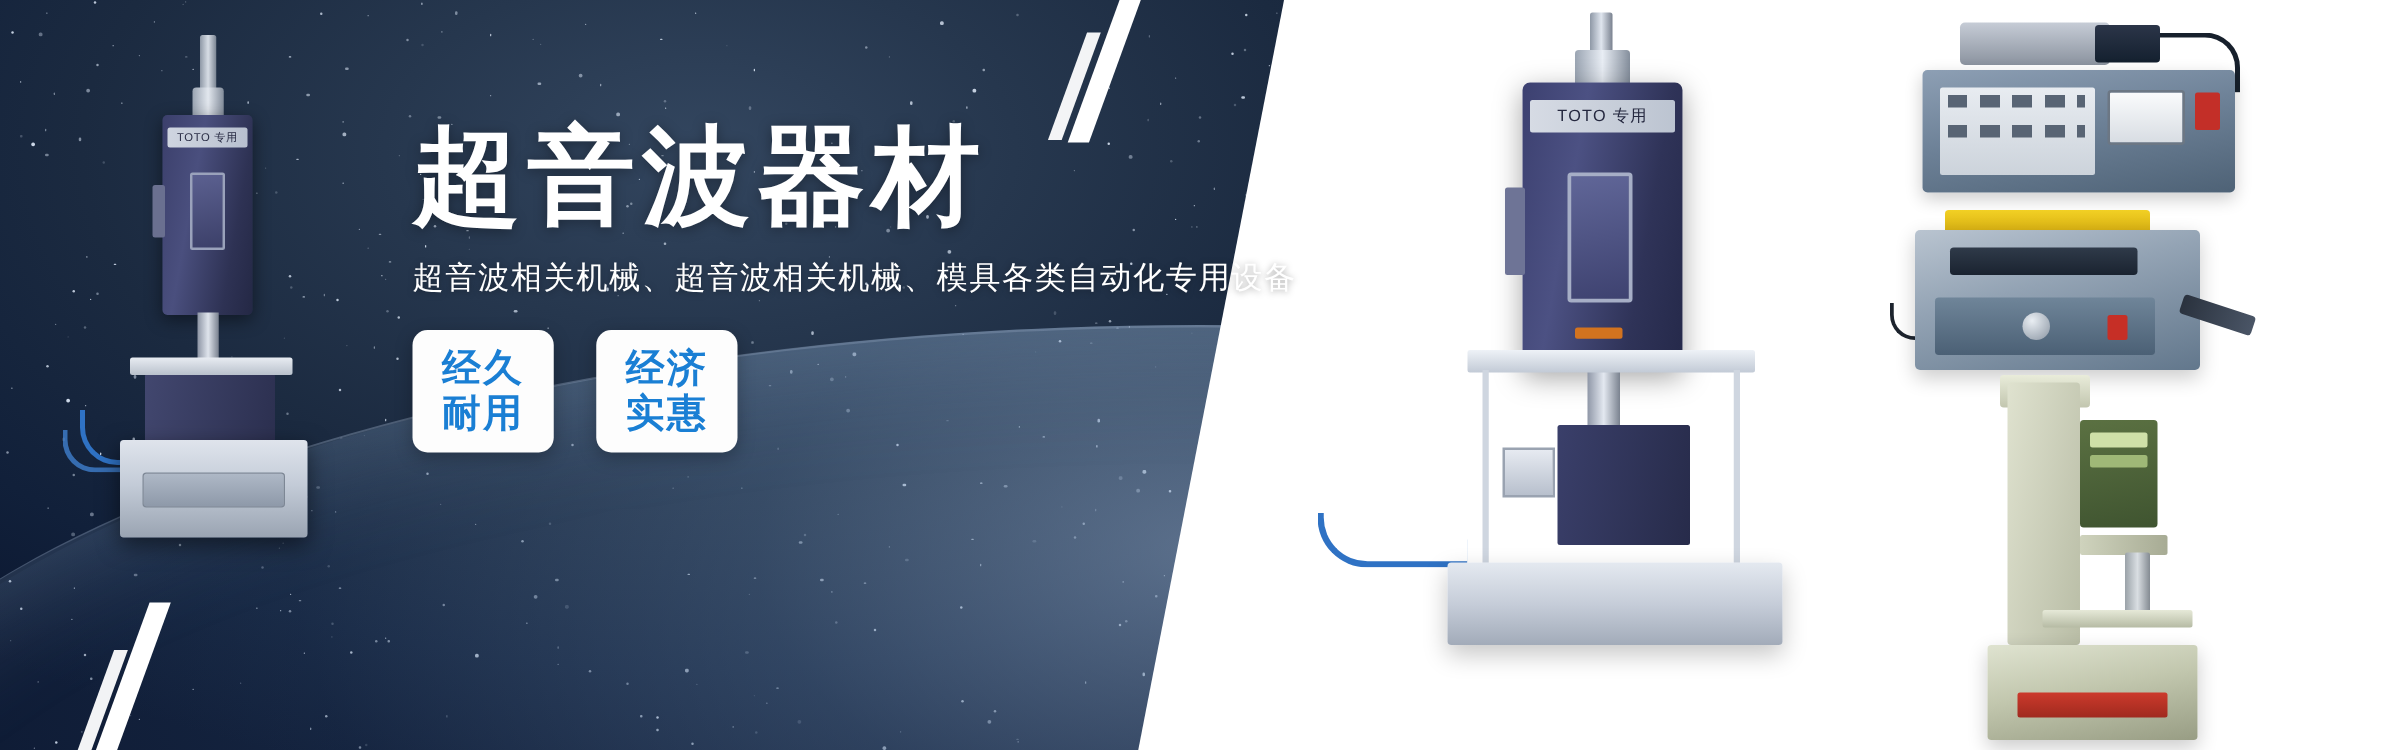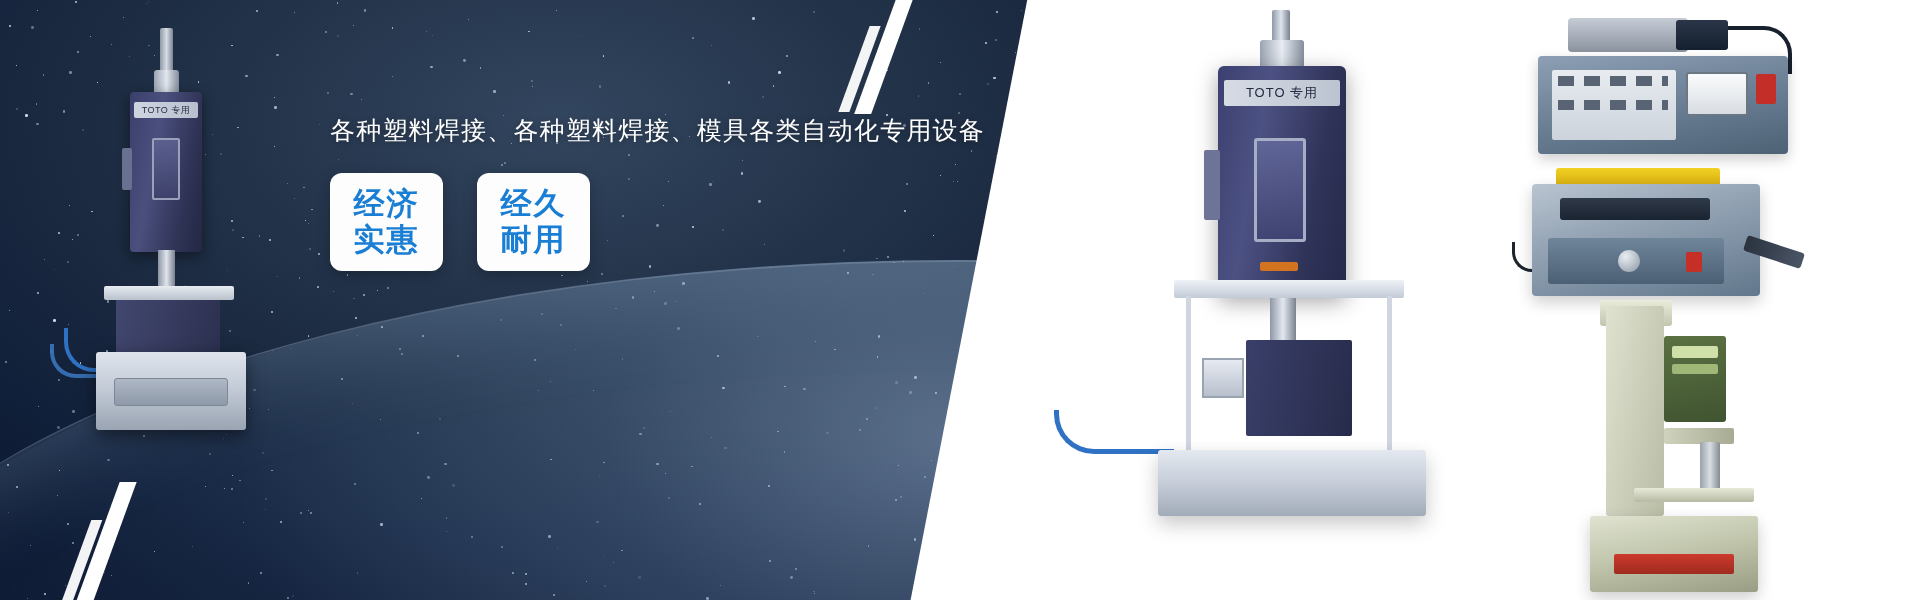--- a/index.html
+++ b/index.html
@@ -633,29 +633,30 @@
     <div class="ml-win"></div>
     <div class="ml-side"></div>
     <div class="ml-neck"></div>
     <div class="ml-box"></div>
     <div class="ml-plat"></div>
     <div class="ml-base"></div>
     <div class="ml-panel"></div>
   </div>
 
   <div class="text-block">
-    <div class="subtitle">各种塑料焊接、各种塑料焊接、模具各类自动化专用设备</div>
+    <div class="title">超音波器材</div>
+    <div class="subtitle">超音波相关机械、超音波相关机械、模具各类自动化专用设备</div>
     <div class="badges">
+      <div class="badge">
+        <span>经久</span>
+        <span>耐用</span>
+      </div>
       <div class="badge">
         <span>经济</span>
         <span>实惠</span>
-      </div>
-      <div class="badge">
-        <span>经久</span>
-        <span>耐用</span>
       </div>
     </div>
   </div>
 
   <div class="machine-right">
     <div class="mr-wire"></div>
     <div class="mr-rod"></div>
     <div class="mr-cap"></div>
     <div class="mr-body"></div>
     <div class="mr-lbl">TOTO 专用</div>

